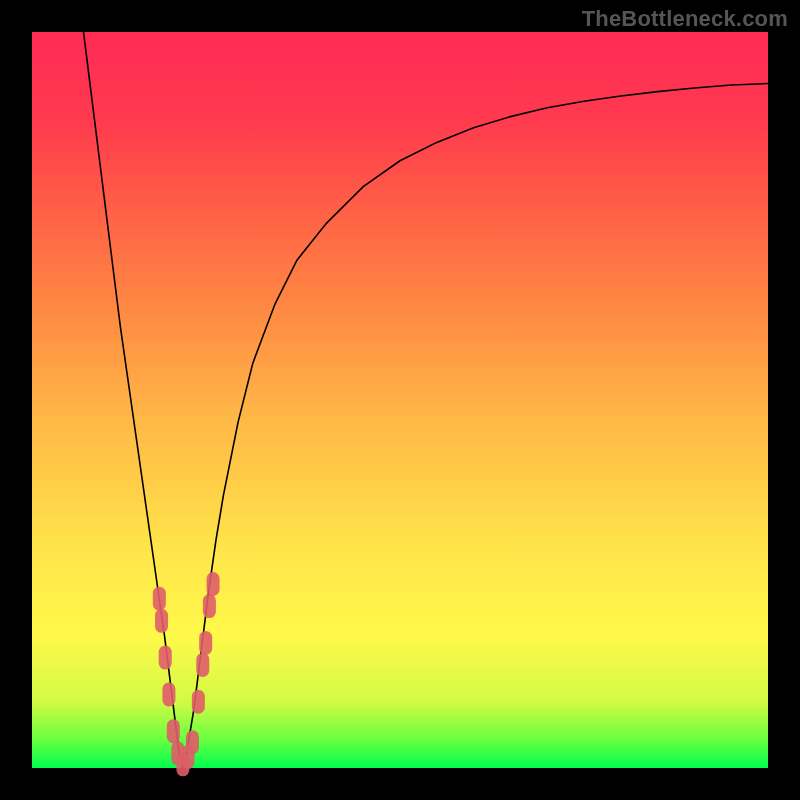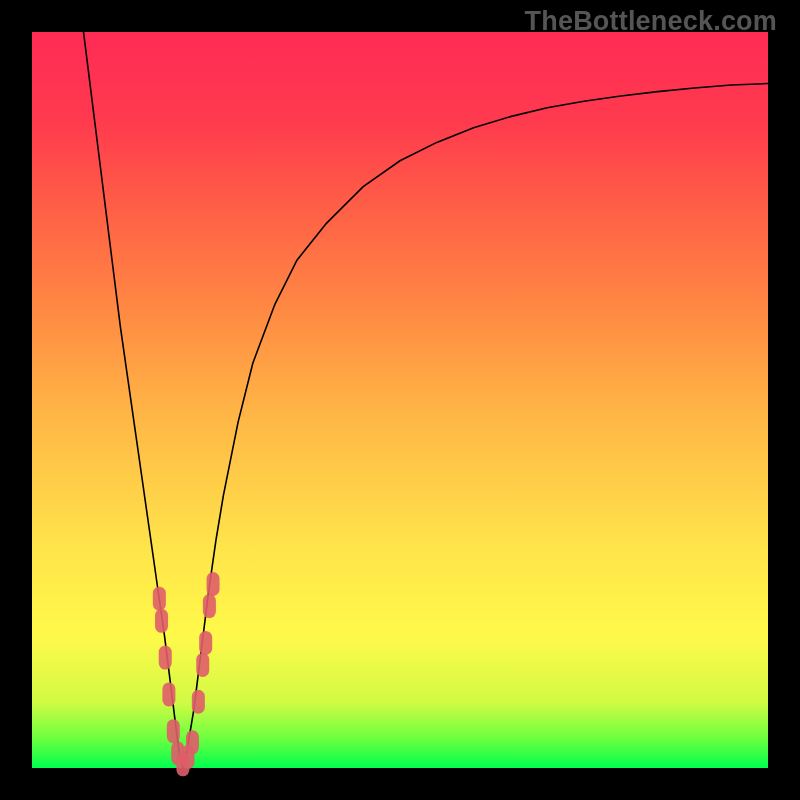--- a/index.html
+++ b/index.html
@@ -34,23 +34,23 @@
       #ffb646 48%,
       #ff8a43 62%,
       #ff5f46 76%,
       #ff3a4e 88%,
       #ff2b55 100%
     );
   }
   .attribution {
     position: absolute;
     top: 6px;
-    right: 23px;
+    right: 12px;
     color: #555;
-    font-size: 27px;
+    font-size: 22px;
     font-weight: 600;
     letter-spacing: 0.2px;
     user-select: none;
   }
   svg.curve {
     position: absolute;
     inset: 0;
     width: 100%;
     height: 100%;
     overflow: visible;

